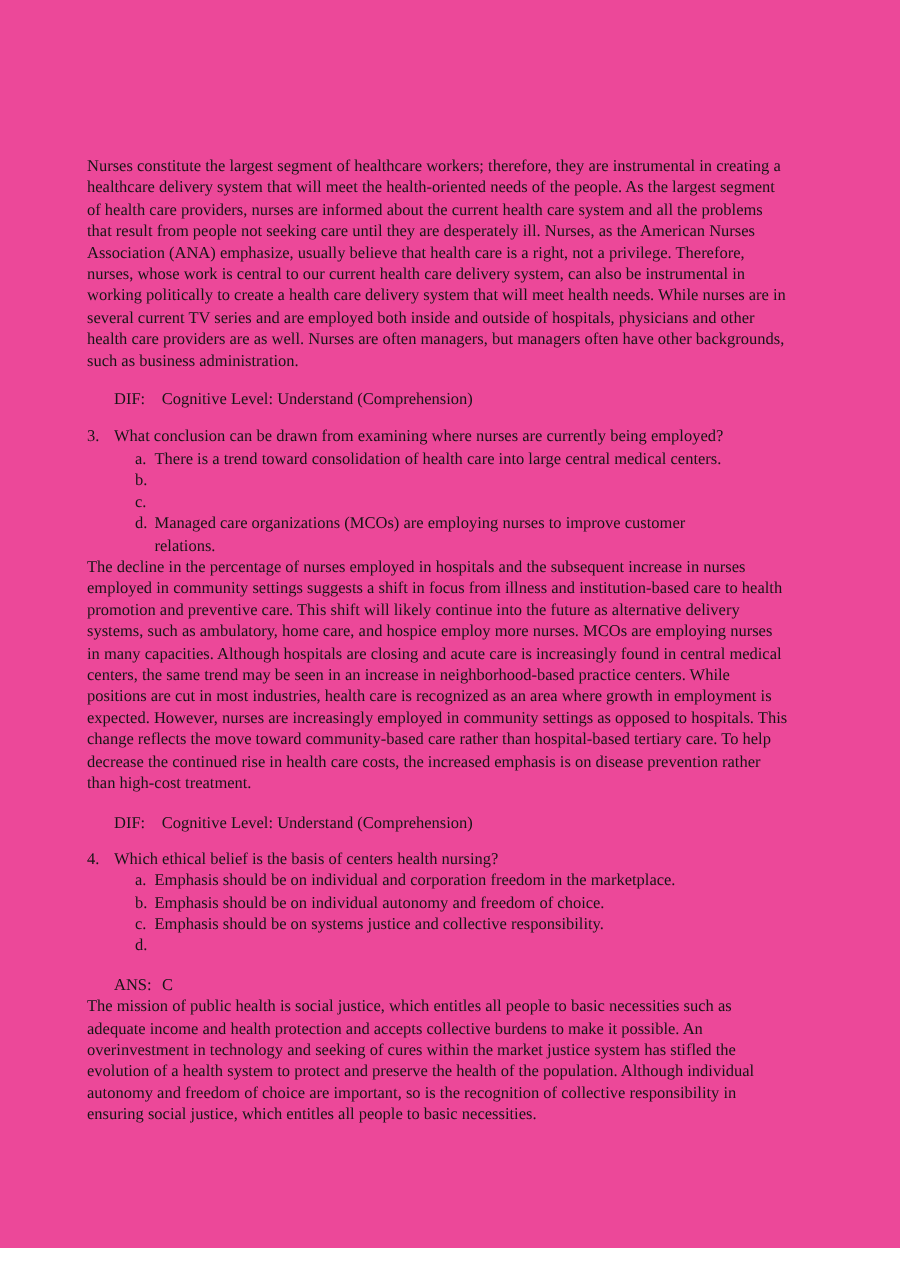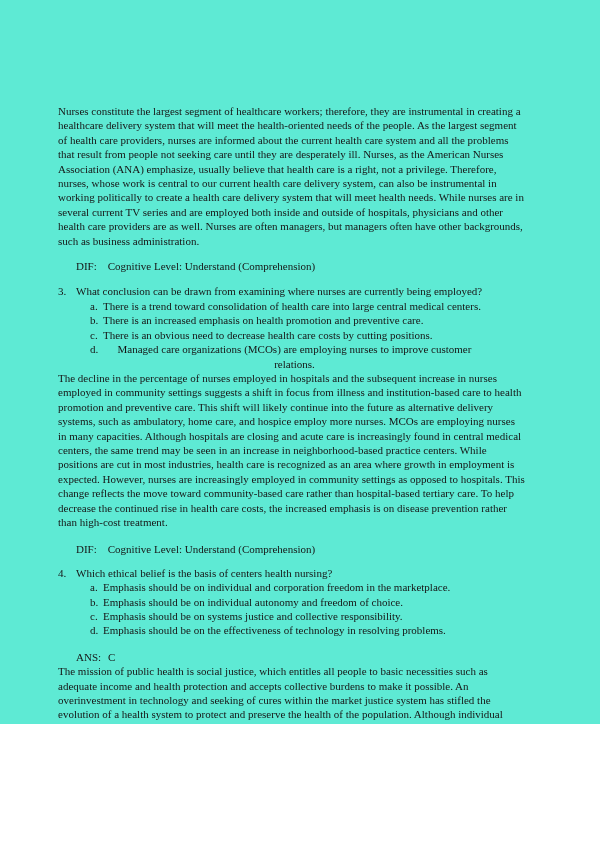--- a/index.html
+++ b/index.html
@@ -3,22 +3,22 @@
 <meta charset="utf-8">
 <style>
   html, body {
     margin: 0;
     padding: 0;
     background: #ffffff;
   }
   .page {
     position: relative;
     width: 600px;
-    height: 724px;
-    background: #5eead4;
+    height: 832px;
+    background: #ec4899;
     font-family: "Liberation Serif", "DejaVu Serif", serif;
     font-size: 11px;
     line-height: 14.4px;
     color: #161616;
     overflow: hidden;
     text-decoration: underline;
   }
   .content {
     position: absolute;
     top: 104px;
@@ -61,21 +61,20 @@
   }
   .opt-row {
     display: flex;
   }
   .opt-letter {
     flex: 0 0 13px;
   }
   .opt-text {
     flex: 0 1 auto;
     max-width: 383px;
-    text-align: center;
   }
   .ans-line {
     margin-top: 8px;
     white-space: nowrap;
   }
   .ans-label {
     display: inline-block;
   }
   .ans-value {
     display: inline-block;
@@ -111,25 +110,23 @@
         <span class="qnum">3.</span>
         <span class="qstem">What conclusion can be drawn from examining where nurses are currently being employed?</span>
       </div>
       <div class="options">
         <div class="opt-row">
           <span class="opt-letter">a.</span>
           <span class="opt-text">There is a trend toward consolidation of health care into large central medical centers.</span>
         </div>
         <div class="opt-row">
           <span class="opt-letter">b.</span>
-          <span class="opt-text">There is an increased emphasis on health promotion and preventive care.</span>
         </div>
         <div class="opt-row">
           <span class="opt-letter">c.</span>
-          <span class="opt-text">There is an obvious need to decrease health care costs by cutting positions.</span>
         </div>
         <div class="opt-row">
           <span class="opt-letter">d.</span>
           <span class="opt-text">Managed care organizations (MCOs) are employing nurses to improve customer relations.</span>
         </div>
       </div>
       <p class="para indent rationale">The decline in the percentage of nurses employed in hospitals and the subsequent increase in nurses employed in community settings suggests a shift in focus from illness and institution-based care to health promotion and preventive care. This shift will likely continue into the future as alternative delivery systems, such as ambulatory, home care, and hospice employ more nurses. MCOs are employing nurses in many capacities. Although hospitals are closing and acute care is increasingly found in central medical centers, the same trend may be seen in an increase in neighborhood-based practice centers. While positions are cut in most industries, health care is recognized as an area where growth in employment is expected. However, nurses are increasingly employed in community settings as opposed to hospitals. This change reflects the move toward community-based care rather than hospital-based tertiary care. To help decrease the continued rise in health care costs, the increased emphasis is on disease prevention rather than high-cost treatment.</p>
       <div class="dif-line dif-after indent">
         <span class="dif-label">DIF:</span><span class="dif-value">Cognitive Level: Understand (Comprehension)</span>
       </div>
@@ -148,21 +145,20 @@
         <div class="opt-row">
           <span class="opt-letter">b.</span>
           <span class="opt-text">Emphasis should be on individual autonomy and freedom of choice.</span>
         </div>
         <div class="opt-row">
           <span class="opt-letter">c.</span>
           <span class="opt-text">Emphasis should be on systems justice and collective responsibility.</span>
         </div>
         <div class="opt-row">
           <span class="opt-letter">d.</span>
-          <span class="opt-text">Emphasis should be on the effectiveness of technology in resolving problems.</span>
         </div>
       </div>
       <div class="ans-line ans-q4 indent">
         <span class="ans-label">ANS:</span><span class="ans-value">C</span>
       </div>
       <p class="para indent rationale">The mission of public health is social justice, which entitles all people to basic necessities such as adequate income and health protection and accepts collective burdens to make it possible. An overinvestment in technology and seeking of cures within the market justice system has stifled the evolution of a health system to protect and preserve the health of the population. Although individual autonomy and freedom of choice are important, so is the recognition of collective responsibility in ensuring social justice, which entitles all people to basic necessities.</p>
     </div>
 
   </div>
 </div>

